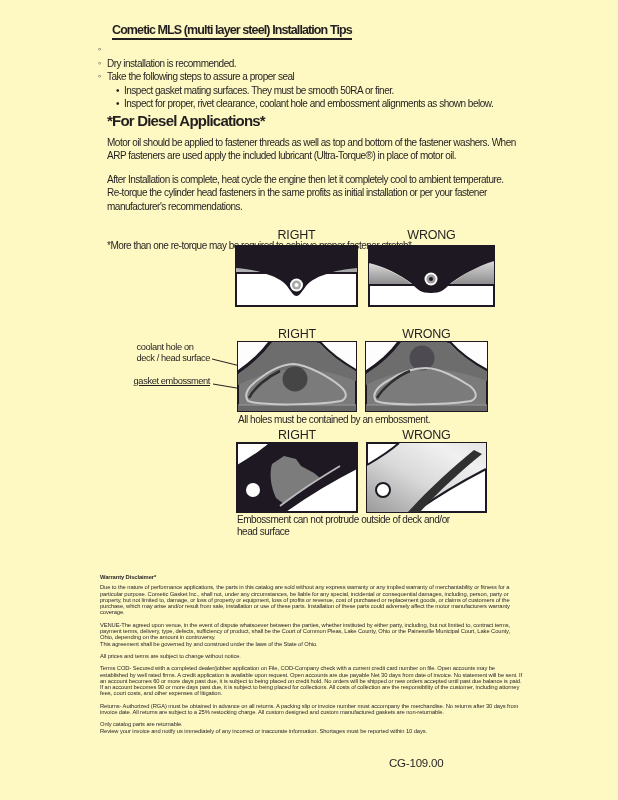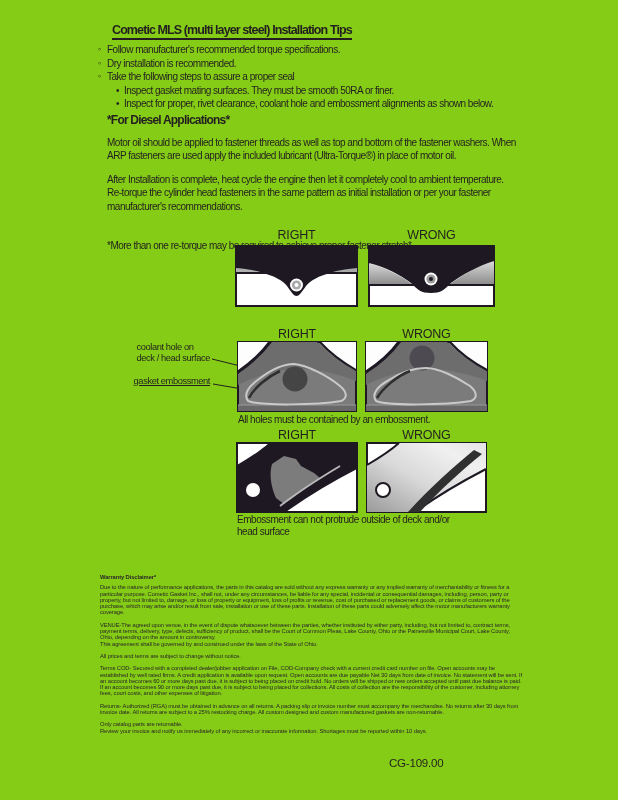--- a/index.html
+++ b/index.html
@@ -1,34 +1,34 @@
 <!DOCTYPE html>
 <html><head>
 <meta charset="utf-8">
 <style>
   html,body{margin:0;padding:0;background:#ffffff;}
   .page{
-    position:relative;width:618px;height:800px;background:#84cc16;overflow:hidden;
+    position:relative;width:618px;height:800px;background:#fef9c3;overflow:hidden;
     font-family:"Liberation Sans", sans-serif;color:#231f20;
   }
   
   .title{
     position:absolute;left:112px;top:23px;
     font-size:12.5px;font-weight:bold;letter-spacing:-0.9px;
     border-bottom:2px solid #231f20;padding-bottom:1px;white-space:nowrap;
   }
   
   .tips{position:absolute;left:98px;top:43px;width:414px;font-size:10px;letter-spacing:-0.5px;line-height:13.5px;}
   .tip-row{display:flex;}
   .tip-row.sub{margin-left:18px;}
   .bullet{width:9px;flex:0 0 9px;font-size:9px;}
   .tip-row.sub .bullet{width:8px;flex:0 0 8px;font-size:10px;}
   
   .diesel{position:absolute;left:107px;top:114px;width:410px;font-size:10px;letter-spacing:-0.5px;line-height:13.5px;}
-  .diesel-heading{font-size:12px;font-weight:bold;letter-spacing:-0.8px;margin:0 0 8px 0;}
+  .diesel-heading{font-size:15px;font-weight:bold;letter-spacing:-0.8px;margin:0 0 8px 0;}
   .diesel p{margin:0 0 10px 0;}
   .diesel .note{margin-top:26px;}
   
   .dlabel{position:absolute;font-size:12.5px;letter-spacing:-0.2px;text-align:center;}
   .dbox{position:absolute;line-height:0;}
   .dcaption{position:absolute;font-size:10px;letter-spacing:-0.45px;line-height:11.5px;}
   .callout{position:absolute;right:408px;font-size:9.3px;letter-spacing:-0.4px;line-height:10.8px;}
   .leader-overlay{position:absolute;left:205px;top:340px;}
   
   .legal{position:absolute;left:100px;top:574px;width:424px;font-size:5.8px;letter-spacing:-0.1px;line-height:6.3px;color:#2b2728;}
@@ -41,21 +41,20 @@
 </head>
 <body>
 
 <div class="page">
 
   <div class="title">Cometic MLS (multi layer steel) Installation Tips</div>
 
   <div class="tips">
     <div class="tip-row">
       <span class="bullet">◦</span>
-      <span>Follow manufacturer's recommended torque specifications.</span>
     </div>
     <div class="tip-row">
       <span class="bullet">◦</span>
       <span>Dry installation is recommended.</span>
     </div>
     <div class="tip-row">
       <span class="bullet">◦</span>
       <span>Take the following steps to assure a proper seal</span>
     </div>
     <div class="tip-row sub">
@@ -64,21 +63,21 @@
     </div>
     <div class="tip-row sub">
       <span class="bullet">•</span>
       <span>Inspect for proper, rivet clearance, coolant hole and embossment alignments as shown below.</span>
     </div>
   </div>
 
   <div class="diesel">
     <div class="diesel-heading">*For Diesel Applications*</div>
     <p>Motor oil should be applied to fastener threads as well as top and bottom of the fastener washers. When ARP fasteners are used apply the included lubricant (Ultra-Torque®) in place of motor oil.</p>
-    <p>After Installation is complete, heat cycle the engine then let it completely cool to ambient temperature. Re-torque the cylinder head fasteners in the same pattern as initial installation or per your fastener manufacturer's recommendations.</p>
+    <p>After Installation is complete, heat cycle the engine then let it completely cool to ambient temperature. Re-torque the cylinder head fasteners in the same profits as initial installation or per your fastener manufacturer's recommendations.</p>
     <p class="note">*More than one re-torque may be required to achieve proper fastener stretch*</p>
   </div>
 
   <div class="dlabel" style="left:235px;top:228px;width:123px;">RIGHT</div>
   <div class="dlabel" style="left:368px;top:228px;width:127px;">WRONG</div>
 
   <div class="dbox" style="left:235px;top:245px;">
     <svg width="123" height="62" viewBox="0 0 123 62" xmlns="http://www.w3.org/2000/svg">
       <rect x="1" y="1" width="121" height="60" fill="#ffffff" stroke="#1e1823" stroke-width="2"></rect>
       <path d="M1,19 C10,20 20,24 26,28 L1,28 Z" fill="#b0b0b0"></path>

